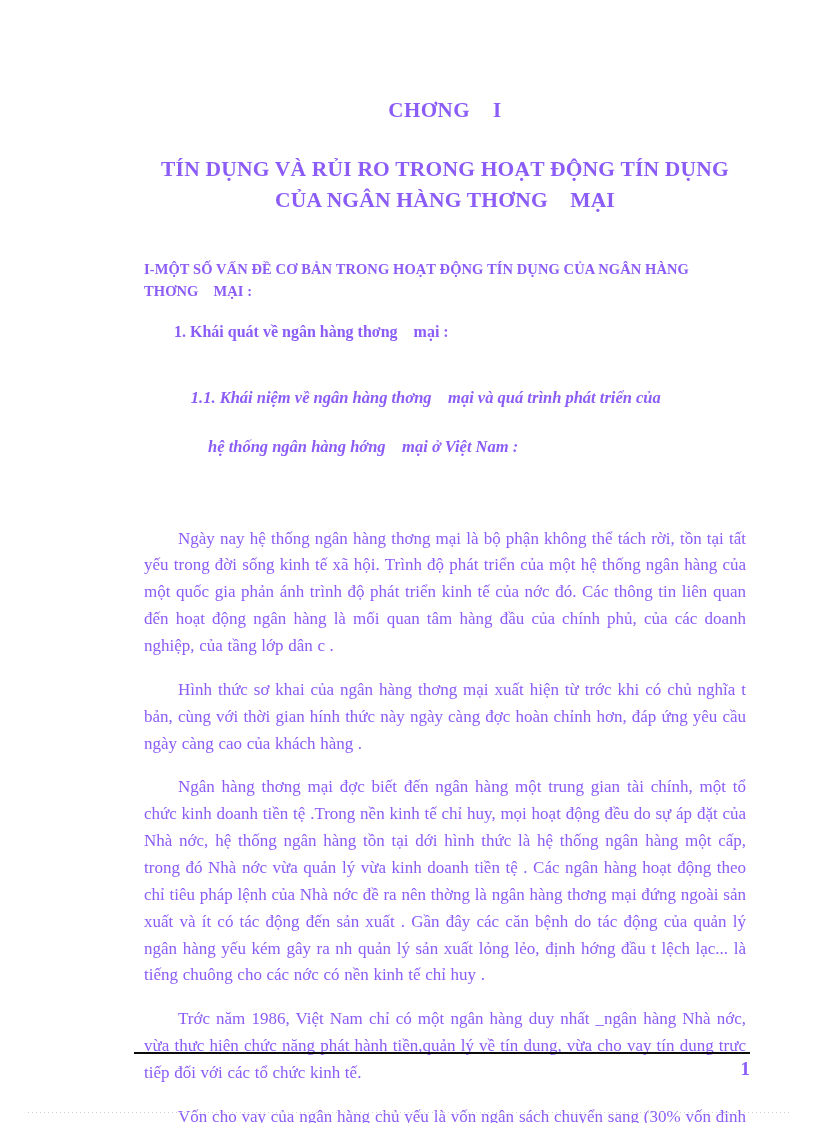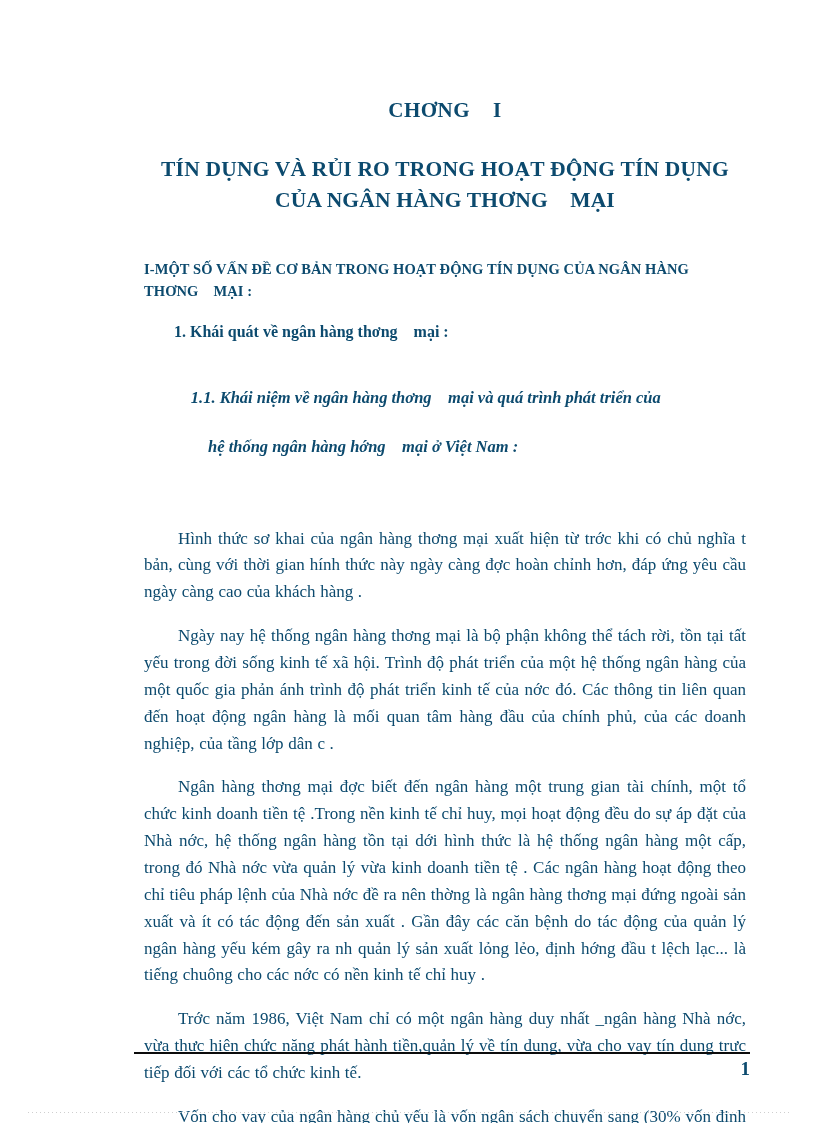--- a/index.html
+++ b/index.html
@@ -9,21 +9,21 @@
   }
 
   .page {
     position: relative;
     width: 816px;
     height: 1123px;
     margin: 0 auto;
     background: #ffffff;
     overflow: hidden;
     font-family: "Liberation Serif", "DejaVu Serif", serif;
-    color: #0c4a6e;
+    color: #8b5cf6;
   }
 
   .content {
     position: absolute;
     left: 144px;
     top: 0;
     width: 602px;
   }
 
   
@@ -143,22 +143,22 @@
     <div class="heading-1">I-MỘT SỐ VẤN ĐỀ CƠ BẢN TRONG HOẠT ĐỘNG TÍN DỤNG CỦA NGÂN HÀNG THƠNG    MẠI :</div>
 
     <div class="heading-2">1. Khái quát về ngân hàng thơng    mại :</div>
 
     <div class="heading-3">
       <span>1.1. Khái niệm về ngân hàng thơng    mại và quá trình phát triển của</span>
       <span class="second-line">hệ thống ngân hàng hớng    mại ở Việt Nam :</span>
     </div>
 
     <div class="para-block">
+      <p class="body-para">Ngày nay hệ thống ngân hàng thơng   mại là bộ phận không thể tách rời, tồn tại tất yếu trong đời sống kinh tế xã hội. Trình độ phát triển của một hệ thống ngân hàng của một quốc gia phản ánh trình độ phát triển kinh tế của nớc   đó. Các thông tin liên quan đến hoạt động ngân hàng là mối quan tâm hàng đầu của chính phủ, của các doanh nghiệp, của tầng lớp dân c   .</p>
       <p class="body-para">Hình thức sơ khai của ngân hàng thơng   mại xuất hiện từ trớc   khi có chủ nghĩa t   bản, cùng với thời gian hính thức này ngày càng đợc   hoàn chỉnh hơn, đáp ứng yêu cầu ngày càng cao của khách hàng .</p>
-      <p class="body-para">Ngày nay hệ thống ngân hàng thơng   mại là bộ phận không thể tách rời, tồn tại tất yếu trong đời sống kinh tế xã hội. Trình độ phát triển của một hệ thống ngân hàng của một quốc gia phản ánh trình độ phát triển kinh tế của nớc   đó. Các thông tin liên quan đến hoạt động ngân hàng là mối quan tâm hàng đầu của chính phủ, của các doanh nghiệp, của tầng lớp dân c   .</p>
       <p class="body-para">Ngân hàng thơng   mại đợc   biết đến ngân hàng   một trung gian tài chính, một tổ chức kinh doanh tiền tệ .Trong nền kinh tế chỉ huy, mọi hoạt động đều do sự áp đặt của Nhà nớc,   hệ thống ngân hàng tồn tại dới   hình thức là hệ thống ngân hàng một cấp, trong đó Nhà nớc   vừa quản lý vừa kinh doanh tiền tệ . Các ngân hàng hoạt động theo chỉ tiêu pháp lệnh của Nhà nớc đề ra nên thờng   là ngân hàng thơng   mại đứng ngoài sản xuất và ít có tác động đến sản xuất . Gần đây các căn bệnh do tác động của quản lý ngân hàng yếu kém gây ra nh   quản lý sản xuất lỏng lẻo, định hớng   đầu t   lệch lạc... là tiếng chuông cho các nớc   có nền kinh tế chỉ huy .</p>
       <p class="body-para">Trớc   năm 1986, Việt Nam chỉ có một ngân hàng duy nhất _ngân hàng Nhà nớc,   vừa thực hiện chức năng phát hành tiền,quản lý về tín dụng, vừa cho vay tín dụng trực tiếp đối với các tổ chức kinh tế.</p>
       <p class="body-para">Vốn cho vay của ngân hàng chủ yếu là vốn ngân sách chuyển sang (30% vốn định mức của các xí nghiệp ) và một phần vốn nhàn rỗi trên các tài khoản</p>
     </div>
 
   </div>
 
   <div class="footer">
     <div class="footer-rule"></div>
     <div class="footer-page-number">1</div>

